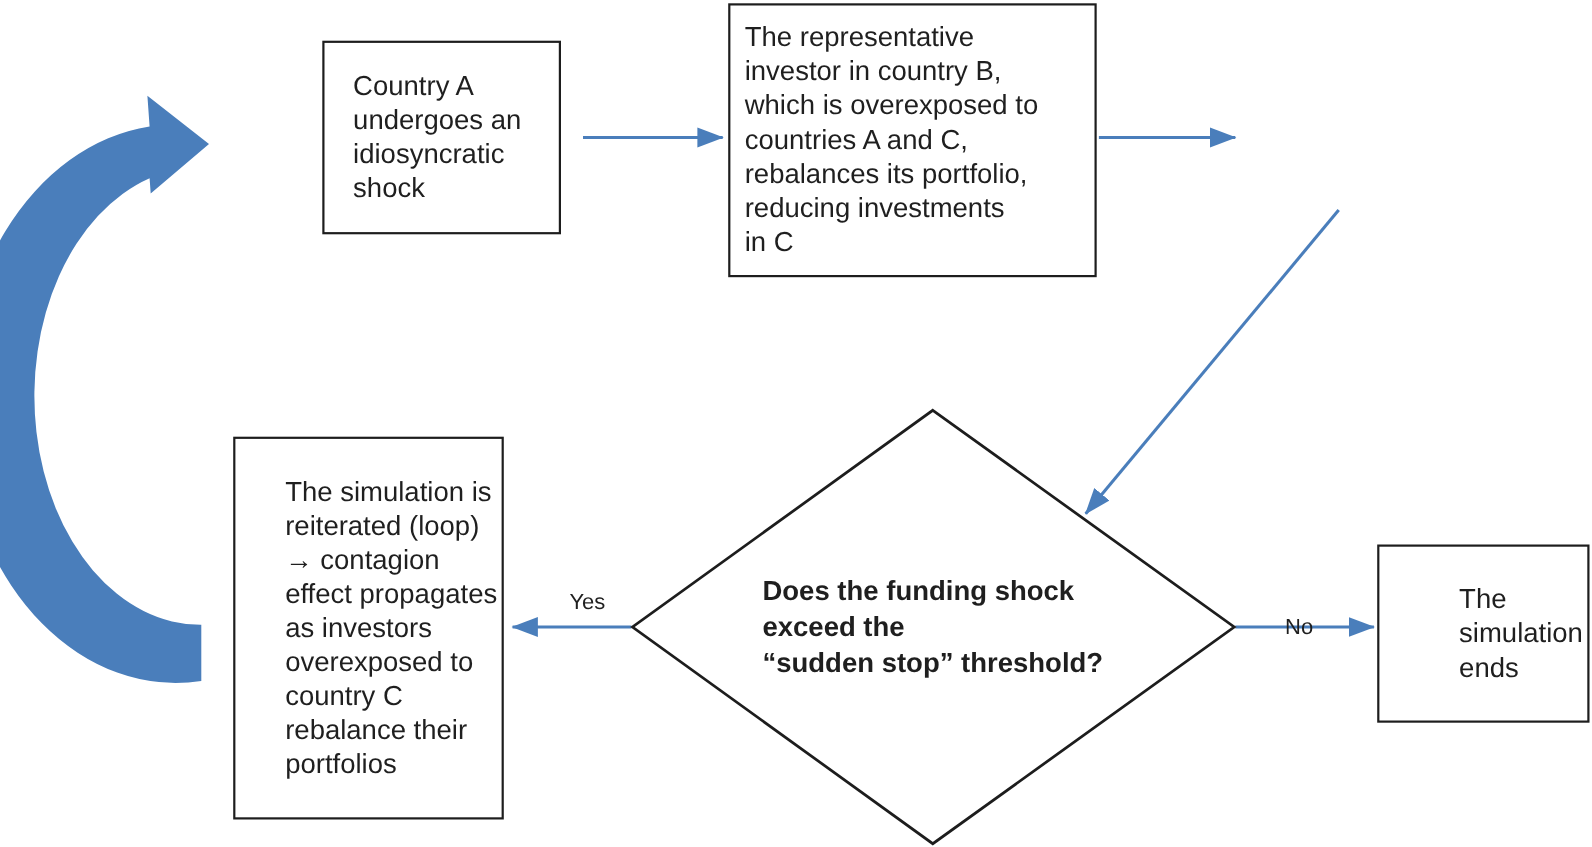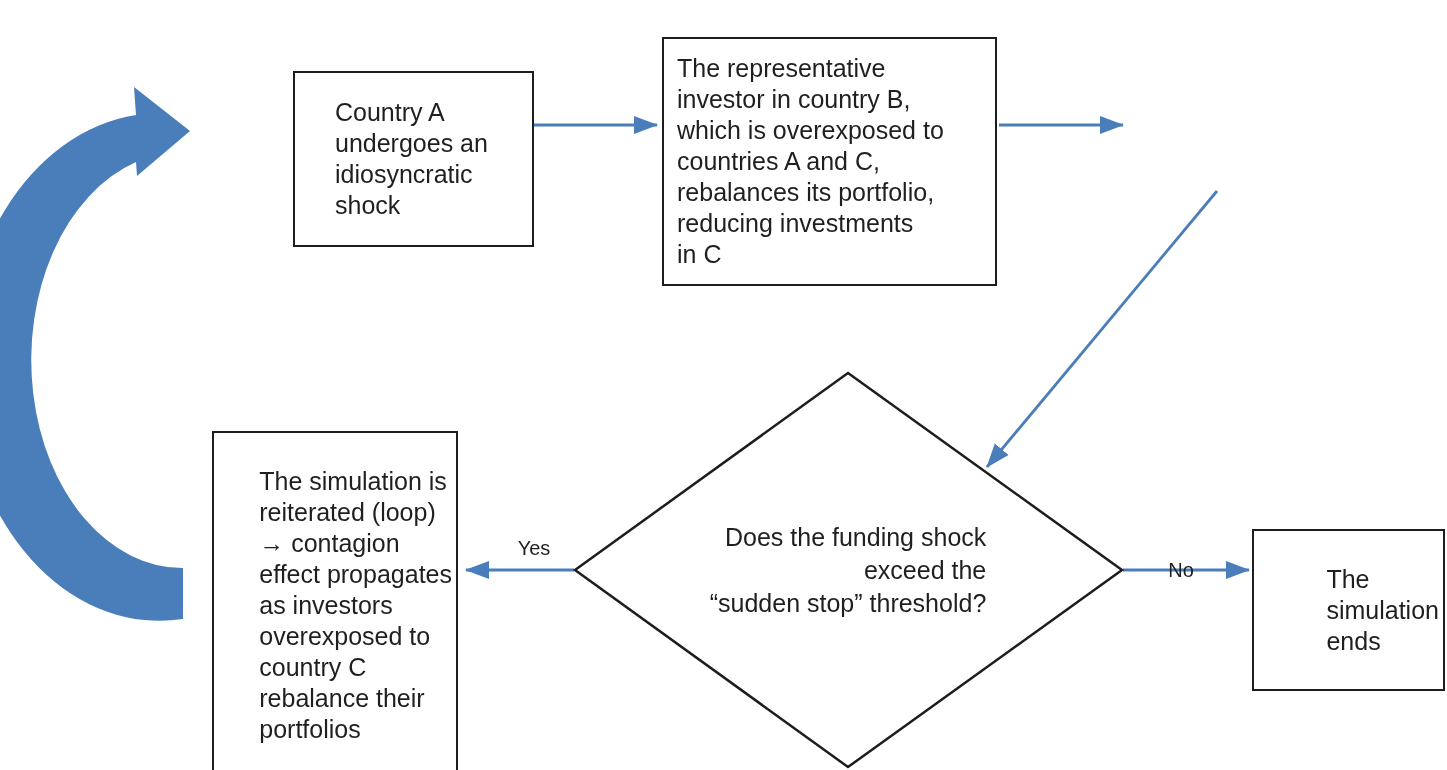--- a/index.html
+++ b/index.html
@@ -34,44 +34,44 @@
   }
   .box{
     position:absolute;
     box-sizing:border-box;
     border:2px solid var(--line-black);
     background:#ffffff;
     display:flex;
     align-items:center;
     font-size:25px;
     line-height:31px;
-    margin-top:34px;
   }
   .box-text{
     white-space:pre-line;
     display:block;
   }
   .decision-text{
     position:absolute;
     display:flex;
     align-items:center;
     justify-content:center;
-    text-align:right;
+    text-align:left;
     white-space:pre-line;
     font-size:25px;
     line-height:33px;
+    font-weight:bold;
   }
   .edge-label{
     position:absolute;
     font-size:20px;
     line-height:28px;
     text-align:center;
   }
   
-  .box-a    {left:293px; top:37px;  width:241px; height:176px; padding-left:40px; padding-right:6px;}
+  .box-a    {left:293px; top:37px;  width:217px; height:176px; padding-left:26px; padding-right:6px;}
   .box-b    {left:662px; top:3px;   width:335px; height:249px; padding-left:13px; padding-right:4px;}
   .box-c    {left:1128px;top:59px;  width:266px; height:133px; padding-left:12px; padding-right:4px;}
   .box-loop {left:212px; top:397px; width:246px; height:348px; padding-left:13px; padding-right:4px;justify-content:flex-end;}
   .box-end  {left:1252px;top:495px; width:193px; height:162px; padding-left:20px; padding-right:4px;justify-content:flex-end;}
   .decision-text{left:628px; top:503px; width:440px; height:134px;}
   .label-yes{left:494px; top:534px; width:80px;}
   .label-no {left:1141px;top:556px; width:80px;}
 </style>
 </head>
 <body>

